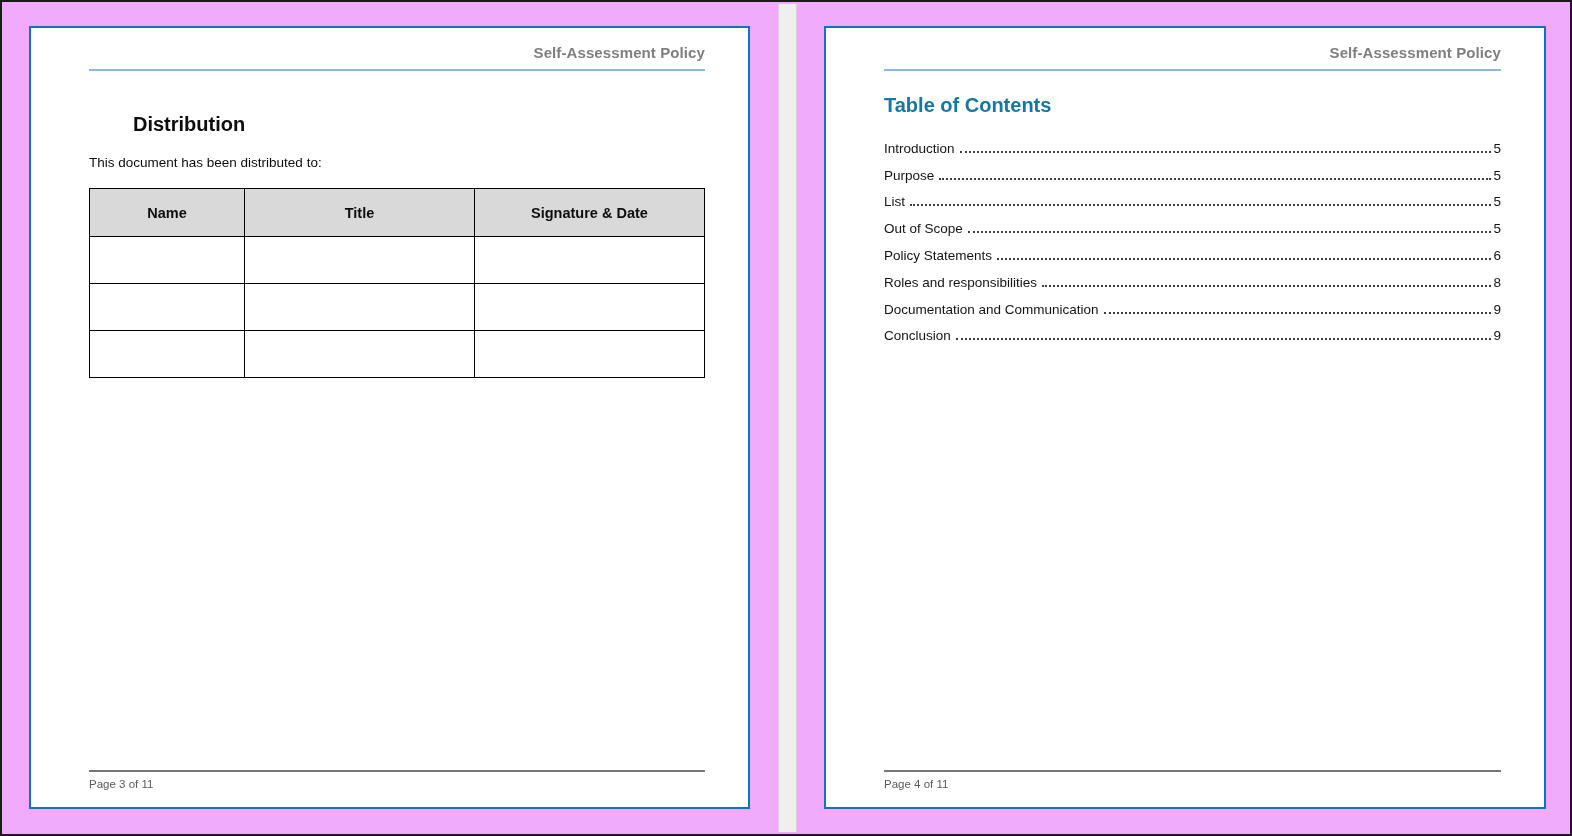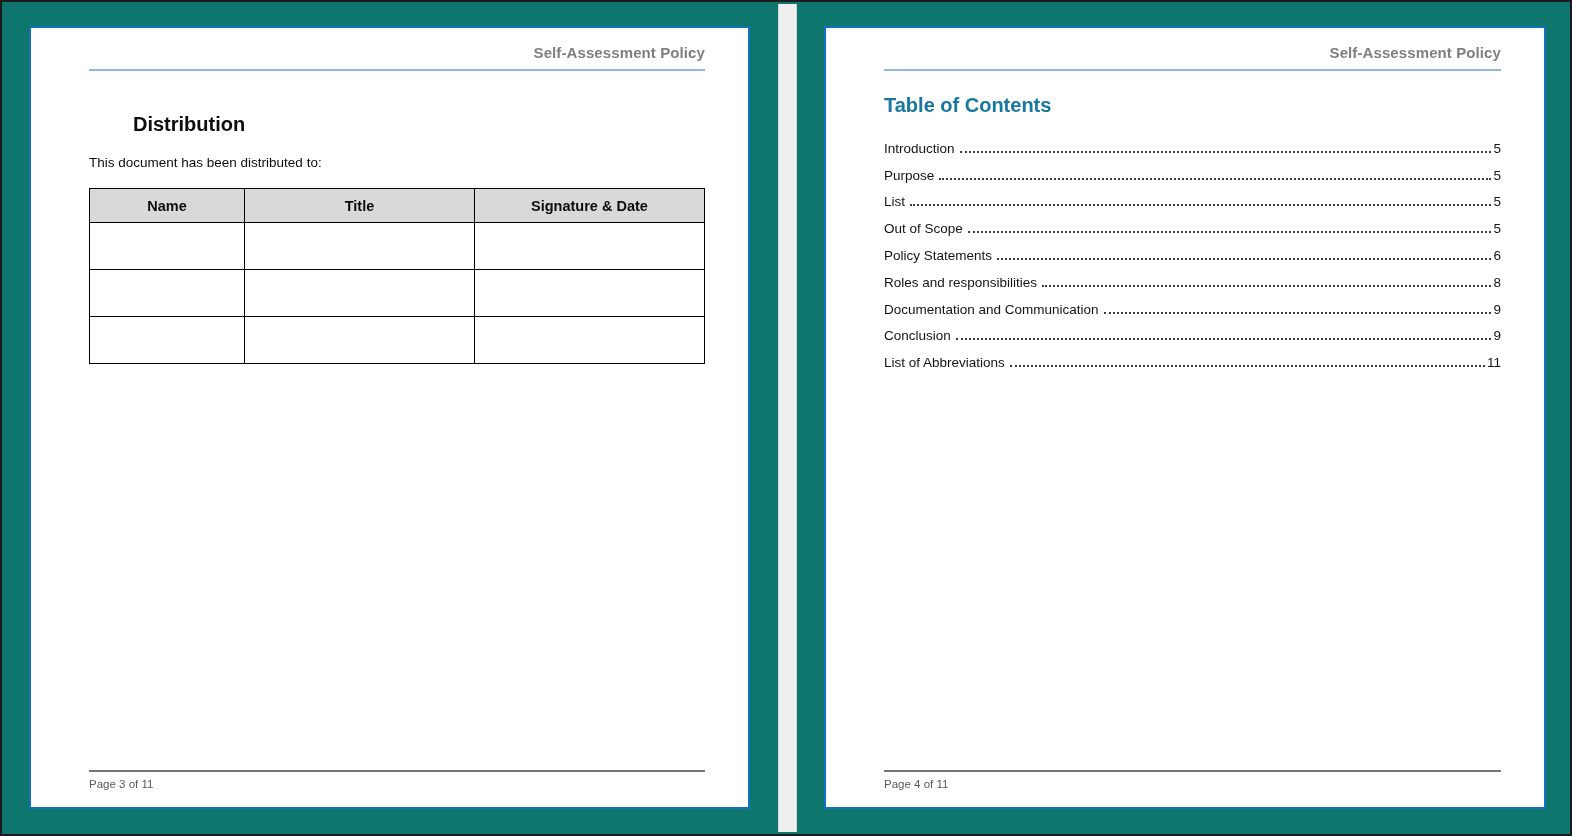--- a/index.html
+++ b/index.html
@@ -7,21 +7,21 @@
   body {
     font-family: "Liberation Sans", sans-serif;
     width: 1572px; height: 836px;
     position: relative;
     overflow: hidden;
   }
   .canvas {
     position: absolute; left: 0; top: 0;
     width: 1572px; height: 836px;
     border: 2px solid #1b1b1b;
-    background: #0f766e;
+    background: #f0abfc;
   }
   .page-divider {
     position: absolute; top: 2px; bottom: 2px;
     left: 776px; width: 19px;
     background: #efefef;
     border-left: 1px solid #d4d4d4;
     border-right: 1px solid #d4d4d4;
   }
   .page {
     position: absolute; top: 24px;
@@ -72,21 +72,21 @@
     margin-top: 17px;
     width: 100%;
     border-collapse: collapse;
     table-layout: fixed;
   }
   .dist-table th, .dist-table td {
     border: 1.5px solid #000000;
   }
   .dist-table th {
     background: var(--table-header-bg, #d9d9d9);
-    height: 34px;
+    height: 48px;
     font-size: 14.5px; font-weight: bold;
     color: #0d0d0d;
     text-align: center; vertical-align: middle;
   }
   .dist-table td { height: 47px; background: #ffffff; }
   .col-name { width: 25.2%; }
   .col-title { width: 37.4%; }
   .col-sig { width: 37.4%; }
 
   .toc-list { margin-top: 13px; }
@@ -221,25 +221,20 @@
         <div class="toc-entry">
           <span class="toc-label">Documentation and Communication</span>
           <span class="toc-dots"></span>
           <span class="toc-page">9</span>
         </div>
         <div class="toc-entry">
           <span class="toc-label">Conclusion</span>
           <span class="toc-dots"></span>
           <span class="toc-page">9</span>
         </div>
-        <div class="toc-entry">
-          <span class="toc-label">List of Abbreviations</span>
-          <span class="toc-dots"></span>
-          <span class="toc-page">11</span>
-        </div>
       </div>
 
       <div class="page-footer">
         <span class="ftr-text">Page 4 of 11</span>
       </div>
     </div>
   </div>
 
 </div>
 

